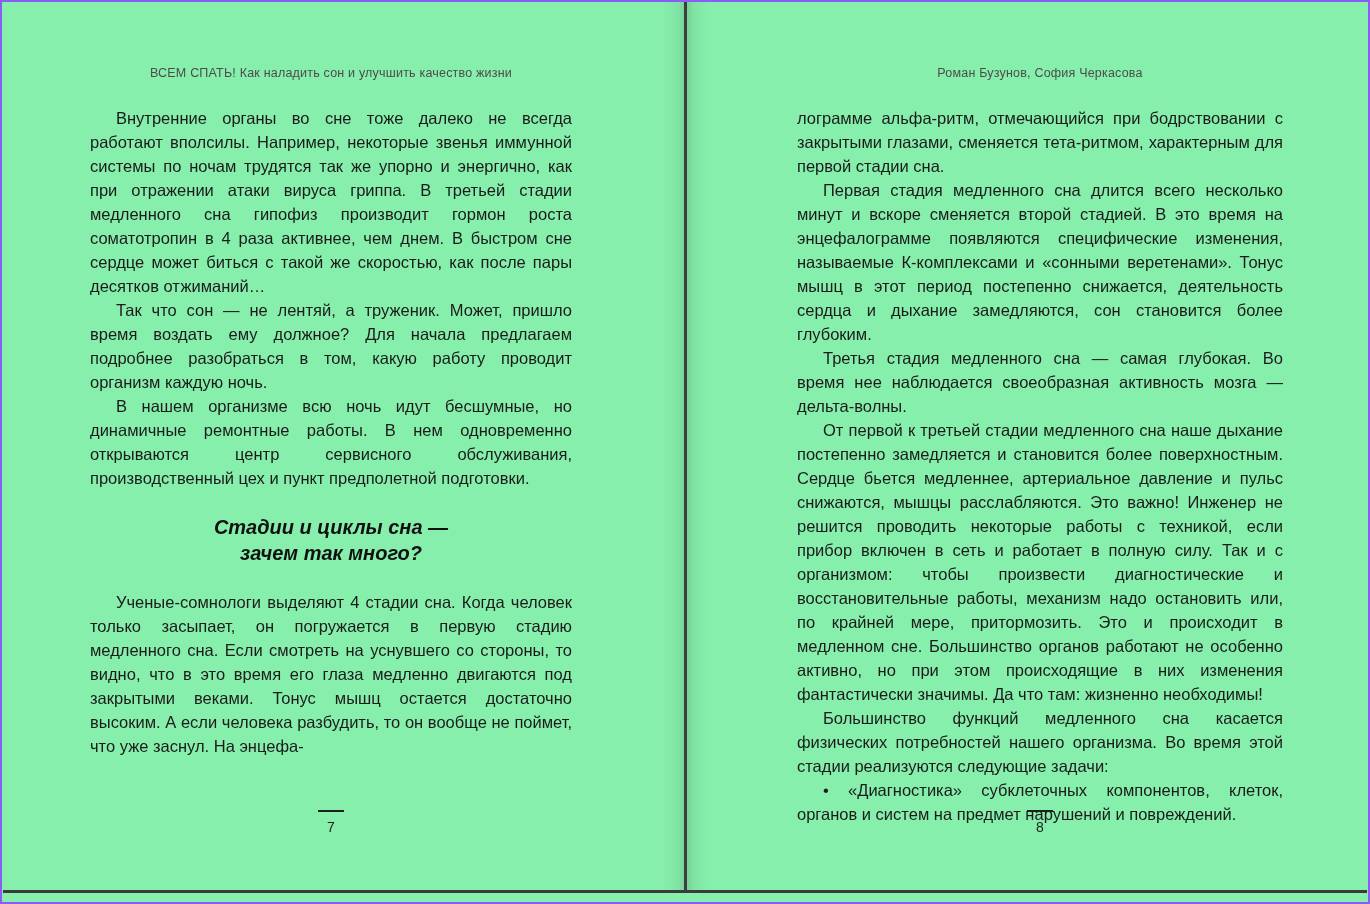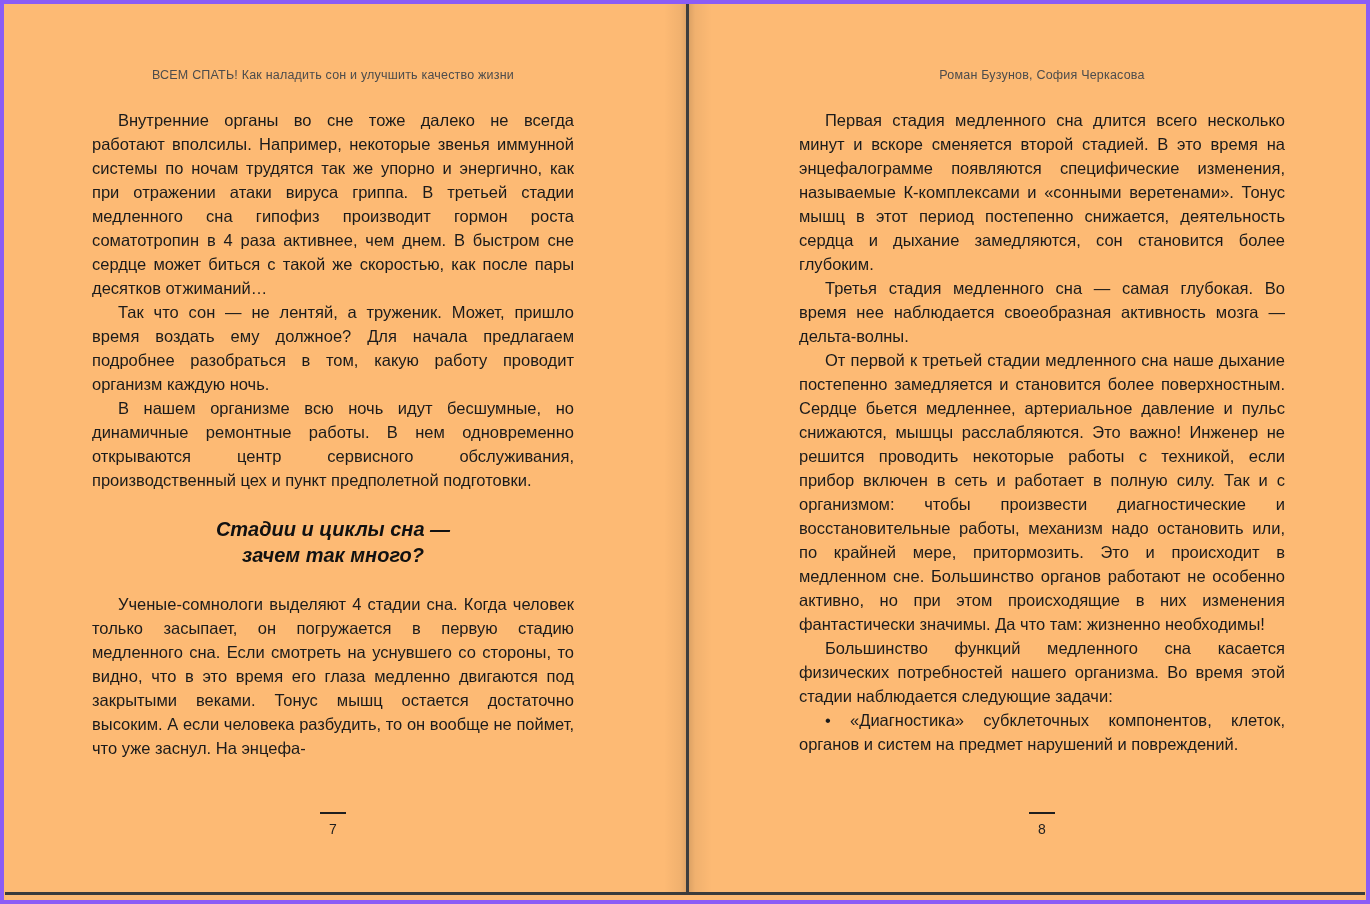--- a/index.html
+++ b/index.html
@@ -1,22 +1,22 @@
 <!DOCTYPE html>
 <html><head>
 <meta charset="utf-8">
 <style>
   * { margin: 0; padding: 0; box-sizing: border-box; }
   html, body { background: #ffffff; }
   .screenshot {
     position: relative;
     width: 1370px;
     height: 904px;
-    background: #fdba74;
-    border: 4px solid #8b5cf6;
+    background: #86efac;
+    border: 2px solid #8b5cf6;
     overflow: hidden;
     font-family: "Liberation Sans", "DejaVu Sans", sans-serif;
   }
   .gutter-shadow {
     position: absolute;
     left: 660px; top: 0;
     width: 48px; height: 888px;
     background: linear-gradient(to right,
       rgba(0,0,0,0) 0%,
       rgba(0,0,0,0.05) 35%,
@@ -106,24 +106,25 @@
     </div>
     <div class="page-footer">
       <div class="footer-rule"></div>
       <div class="page-number">7</div>
     </div>
   </div>
 
   <div class="page right">
     <div class="running-head">Роман Бузунов, София Черкасова</div>
     <div class="body-text">
+      <p class="para">лограмме альфа-ритм, отмечающийся при бодрствовании с закрытыми глазами, сменяется тета-ритмом, характерным для первой стадии сна.</p>
       <p class="para indent">Первая стадия медленного сна длится всего несколько минут и вскоре сменяется второй стадией. В это время на энцефалограмме появляются специфические изменения, называемые К-комплексами и «сонными веретенами». Тонус мышц в этот период постепенно снижается, деятельность сердца и дыхание замедляются, сон становится более глубоким.</p>
       <p class="para indent">Третья стадия медленного сна — самая глубокая. Во время нее наблюдается своеобразная активность мозга — дельта-волны.</p>
       <p class="para indent">От первой к третьей стадии медленного сна наше дыхание постепенно замедляется и становится более поверхностным. Сердце бьется медленнее, артериальное давление и пульс снижаются, мышцы расслабляются. Это важно! Инженер не решится проводить некоторые работы с техникой, если прибор включен в сеть и работает в полную силу. Так и с организмом: чтобы произвести диагностические и восстановительные работы, механизм надо остановить или, по крайней мере, притормозить. Это и происходит в медленном сне. Большинство органов работают не особенно активно, но при этом происходящие в них изменения фантастически значимы. Да что там: жизненно необходимы!</p>
-      <p class="para indent">Большинство функций медленного сна касается физических потребностей нашего организма. Во время этой стадии наблюдается следующие задачи:</p>
+      <p class="para indent">Большинство функций медленного сна касается физических потребностей нашего организма. Во время этой стадии реализуются следующие задачи:</p>
       <p class="para indent">• «Диагностика» субклеточных компонентов, клеток, органов и систем на предмет нарушений и повреждений.</p>
     </div>
     <div class="page-footer">
       <div class="footer-rule"></div>
       <div class="page-number">8</div>
     </div>
   </div>
 
 </div>
 

